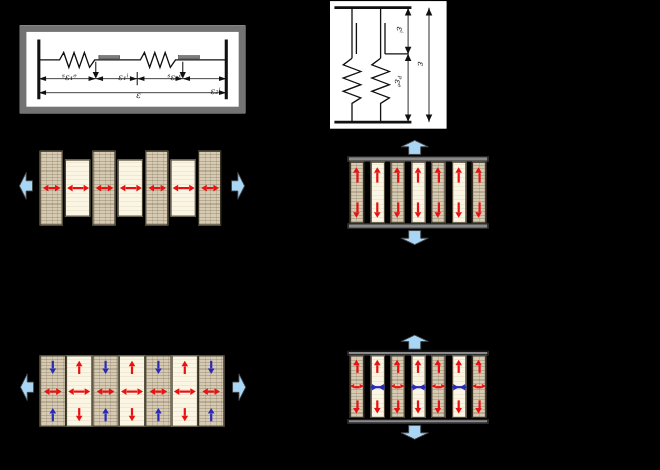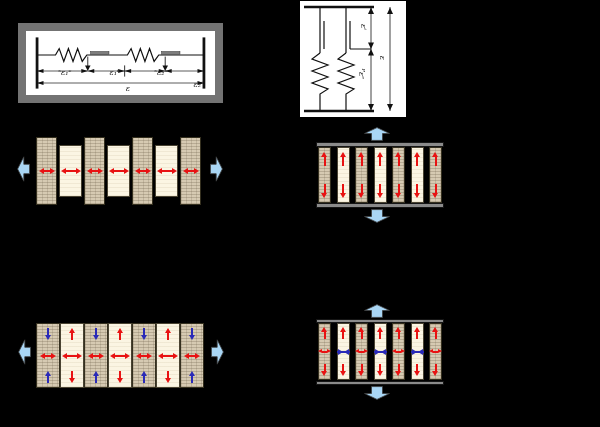--- a/index.html
+++ b/index.html
@@ -3,21 +3,21 @@
 <meta charset="utf-8">
 <style>
   html,body{margin:0;padding:0;}
   body{width:600px;height:427px;background:var(--bg,#000);overflow:hidden;
        font-family:"DejaVu Serif","Liberation Serif",serif;}
   #canvas{position:relative;width:600px;height:427px;background:var(--bg,#000);}
 
   
   .modelbox{position:absolute;background:var(--paper,#fff);box-sizing:border-box;}
   .modelbox svg{position:absolute;left:0;top:0;width:100%;height:100%;}
-  #box-series{left:18px;top:23px;width:205px;height:80px;border:8px solid #737373;}
+  #box-series{left:18px;top:23px;width:205px;height:80px;border:6px solid #737373;}
   #box-parallel{left:300px;top:1px;width:106px;height:116px;}
   .mlbl{position:absolute;color:#111;font-style:italic;font-size:8px;line-height:8px;
         transform:translate(-50%,-50%);white-space:nowrap;z-index:2;}
   .mlbl.rot{transform:translate(-50%,-50%) rotate(90deg);}
 
   
   .row{position:absolute;display:flex;}
   .bar{box-sizing:border-box;display:flex;flex-direction:column;
        align-items:center;justify-content:center;}
   .dk{background-color:var(--matrix,#d6cab2);

